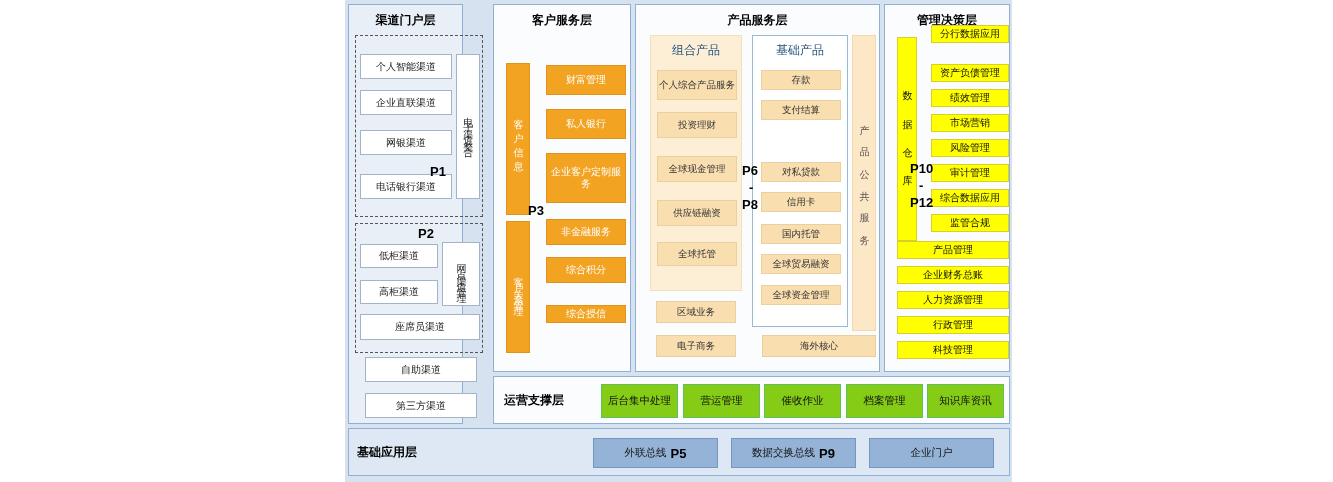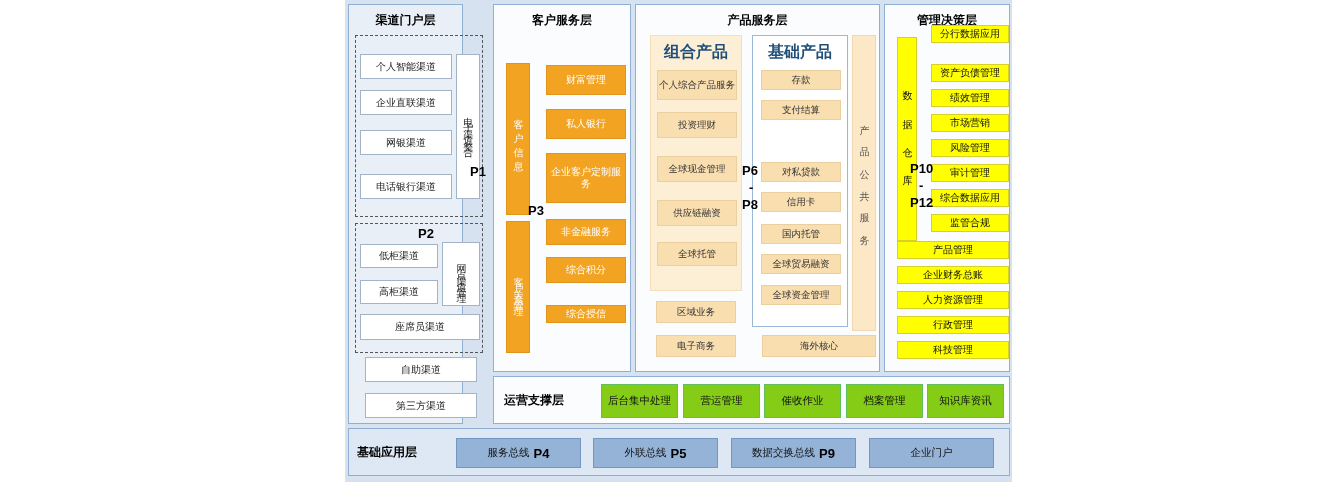--- a/index.html
+++ b/index.html
@@ -17,42 +17,42 @@
   .dashed { position: absolute; border: 1px dashed #555; }
   .wbox { position: absolute; background: #ffffff; border: 1px solid #a3b4c9; display: flex; align-items: center; justify-content: center; text-align: center; font-size: 10px; color: #222; line-height: 1.15; }
   .obox { position: absolute; background: #f2a321; border: 1px solid #e2941a; color: #ffffff; display: flex; align-items: center; justify-content: center; text-align: center; font-size: 10px; line-height: 1.2; padding: 1px; }
   .cbox { position: absolute; background: #f9deb0; border: 1px solid #eccf9e; color: #333; display: flex; align-items: center; justify-content: center; text-align: center; font-size: 9.5px; line-height: 1.2; padding: 1px; }
   .ybox { position: absolute; background: #ffff00; border: 1px solid #d8d02a; color: #111; display: flex; align-items: center; justify-content: center; text-align: center; font-size: 10px; }
   .gbox { position: absolute; background: #84cc16; border: 1px solid #5fbf5f; color: #111; display: flex; align-items: center; justify-content: center; text-align: center; font-size: 10.5px; }
   .bbox { position: absolute; background: #95b3d7; border: 1px solid #7397c2; color: #111; display: flex; align-items: center; justify-content: center; text-align: center; font-size: 10.5px; }
   .creambar { position: absolute; background: #fce8c6; border: 1px solid #f0d9ae; color: #555; }
   .subpanel-cream { position: absolute; background: #fcefd6; border: 1px solid #f3e0bb; }
   .subpanel-white { position: absolute; background: #ffffff; border: 1px solid #9ab8d8; }
-  .subhead { position: absolute; top: 6px; left: 0; right: 0; text-align: center; font-weight: bold; font-size: 16px; color: #1f4e79; }
+  .subhead { position: absolute; top: 6px; left: 0; right: 0; text-align: center; font-weight: normal; font-size: 12px; color: #1f4e79; }
   .plabel { position: absolute; font-weight: bold; font-size: 13px; color: #000; z-index: 3; white-space: nowrap; }
   .vtext { writing-mode: vertical-rl; text-orientation: upright; display: flex; align-items: center; justify-content: center; }
   .vtext2 { writing-mode: vertical-lr; text-orientation: upright; letter-spacing: 6px; font-size: 10px; line-height: 16px; display: flex; align-items: center; justify-content: center; }
   .pinline { font-weight: bold; font-size: 13px; margin-left: 4px; color: #000; }
 </style>
 </head>
 <body>
 
 <div id="canvas">
   <div id="diagram">
 
     <div class="panel" style="left:3px;top:4px;width:115px;height:420px;background:#e9eff7;padding-left:38px;">
       <div class="layer-title">渠道门户层</div>
 
       <div class="dashed" style="left:6px;top:30px;width:128px;height:182px;">
         <div class="wbox" style="left:4px;top:18px;width:92px;height:25px;">个人智能渠道</div>
         <div class="wbox" style="left:4px;top:54px;width:92px;height:25px;">企业直联渠道</div>
         <div class="wbox" style="left:4px;top:94px;width:92px;height:25px;">网银渠道</div>
         <div class="wbox" style="left:4px;top:138px;width:92px;height:25px;">电话银行渠道</div>
         <div class="wbox vtext" style="left:100px;top:18px;width:24px;height:145px;letter-spacing:6px;">电子渠道整合</div>
-        <div class="plabel" style="left:74px;top:128px;margin-left:40px;">P1</div>
+        <div class="plabel" style="left:74px;top:128px;">P1</div>
       </div>
 
       <div class="dashed" style="left:6px;top:218px;width:128px;height:130px;">
         <div class="plabel" style="left:62px;top:2px;">P2</div>
         <div class="wbox" style="left:4px;top:20px;width:78px;height:24px;">低柜渠道</div>
         <div class="wbox" style="left:4px;top:56px;width:78px;height:24px;">高柜渠道</div>
         <div class="wbox vtext2" style="left:86px;top:18px;width:38px;height:64px;">网点渠道管理</div>
         <div class="wbox" style="left:4px;top:90px;width:120px;height:26px;">座席员渠道</div>
       </div>
 
@@ -136,24 +136,20 @@
       <div class="row-title" style="left:10px;">运营支撑层</div>
       <div class="gbox" style="left:107px;top:7px;width:77px;height:34px;">后台集中处理</div>
       <div class="gbox" style="left:189px;top:7px;width:77px;height:34px;">营运管理</div>
       <div class="gbox" style="left:352px;top:7px;width:77px;height:34px;">档案管理</div>
       <div class="gbox" style="left:270px;top:7px;width:77px;height:34px;">催收作业</div>
       <div class="gbox" style="left:433px;top:7px;width:77px;height:34px;">知识库资讯</div>
     </div>
 
     <div class="panel" style="left:3px;top:428px;width:662px;height:48px;background:#dde8f4;">
       <div class="row-title" style="left:8px;">基础应用层</div>
-      <div class="bbox" style="left:107px;top:9px;width:125px;height:30px;">
-        <span>服务总线</span>
-          <span class="pinline">P4</span>
-      </div>
       <div class="bbox" style="left:244px;top:9px;width:125px;height:30px;">
         <span>外联总线</span>
           <span class="pinline">P5</span>
       </div>
       <div class="bbox" style="left:382px;top:9px;width:125px;height:30px;">
         <span>数据交换总线</span>
           <span class="pinline">P9</span>
       </div>
       <div class="bbox" style="left:520px;top:9px;width:125px;height:30px;">
         <span>企业门户</span>

